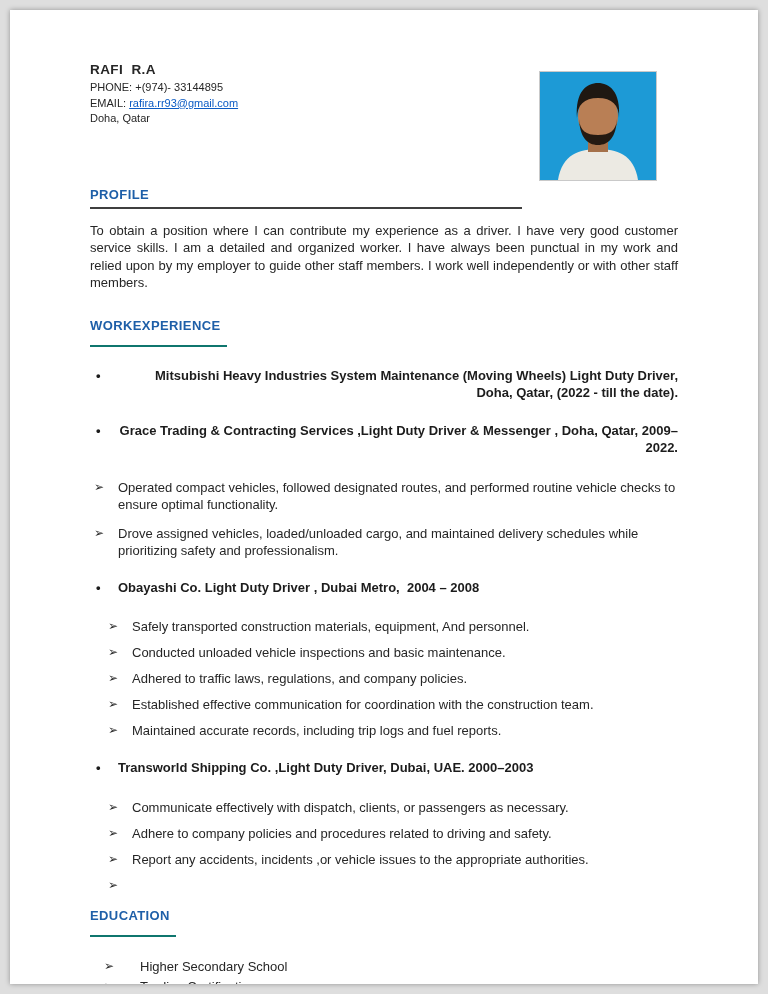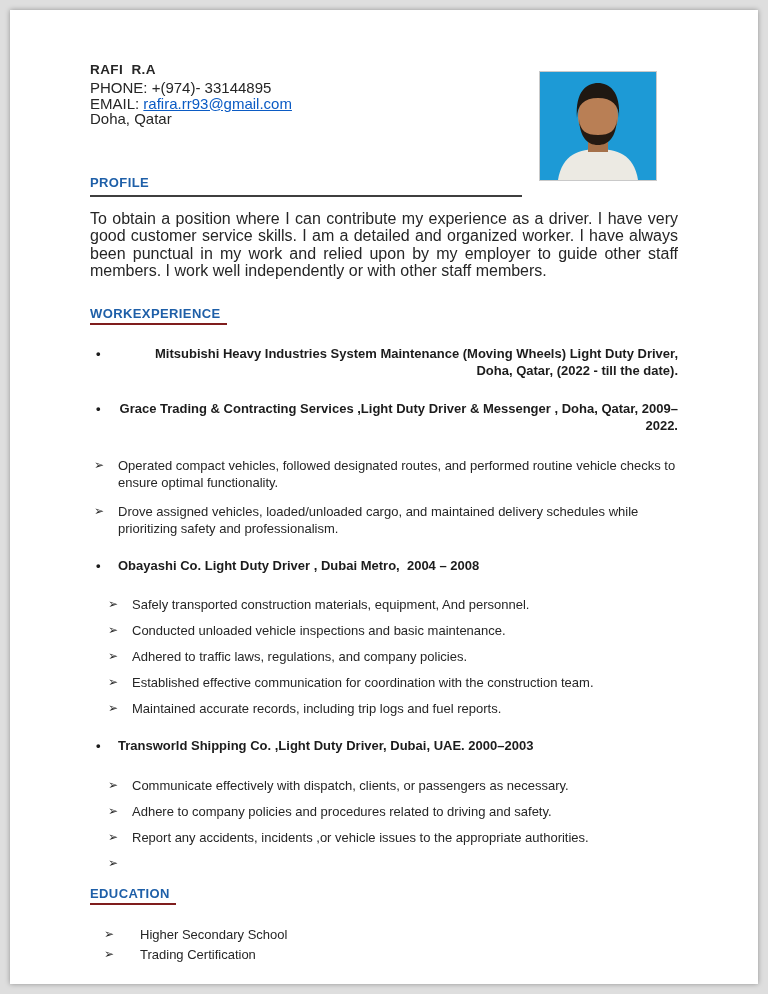--- a/index.html
+++ b/index.html
@@ -28,51 +28,51 @@
     box-shadow:0 0 5px rgba(0,0,0,.35);
     position:relative;
     padding:52px 80px 0 80px;
     overflow:hidden;
   }
   
   .name{
     font-size:13.5px;font-weight:bold;letter-spacing:.4px;
     white-space:pre-wrap;margin-bottom:3px;
   }
-  .contact-line{font-size:15px;line-height:15.5px;white-space:pre-wrap;}
+  .contact-line{font-size:11px;line-height:15.5px;white-space:pre-wrap;}
   .email-link{
     color:var(--color-link);
     text-decoration:underline;
     cursor:pointer;
   }
   .photo{
     position:absolute;top:62px;right:102px;
     width:116px;height:108px;
     outline:1px solid #c9c9c9;
   }
   .photo svg{display:block;}
   .photo .bg{fill:var(--color-photo_bg);}
   
   .sec-title{
     font-size:13px;font-weight:bold;color:var(--color-heading);
     letter-spacing:.4px;
   }
   .title-underlined{
     display:inline-block;
-    border-bottom:2px solid #7f1d1d;
-    padding-bottom:2px;padding-right:6px;
-  }
-  .profile-title{margin-top:48px;}
+    border-bottom:2px solid #0f766e;
+    padding-bottom:12px;padding-right:6px;
+  }
+  .profile-title{margin-top:60px;}
   .profile-rule{
     width:432px;height:2px;background:var(--color-rule);
     margin-top:5px;
   }
   .profile-body{
     margin:13px 0 0 0;
-    font-size:16px;line-height:17.5px;
+    font-size:13px;line-height:17.5px;
     text-align:justify;
   }
   .work-title{margin-top:24px;}
   .edu-title{margin-top:12px;}
   
   .job{
     display:flex;margin-top:20px;padding-left:6px;
     font-weight:bold;font-size:13px;line-height:17.5px;color:#1c1c1c;
   }
   .job .bullet{width:22px;flex:none;font-weight:bold;}

